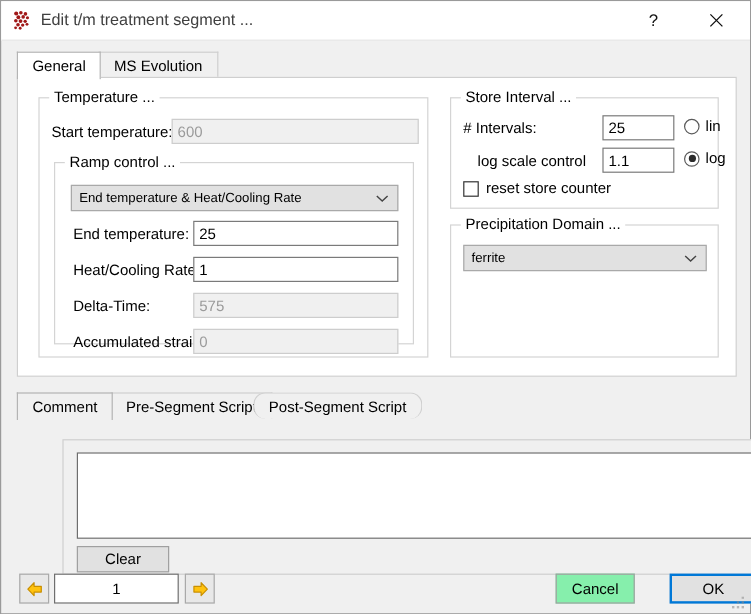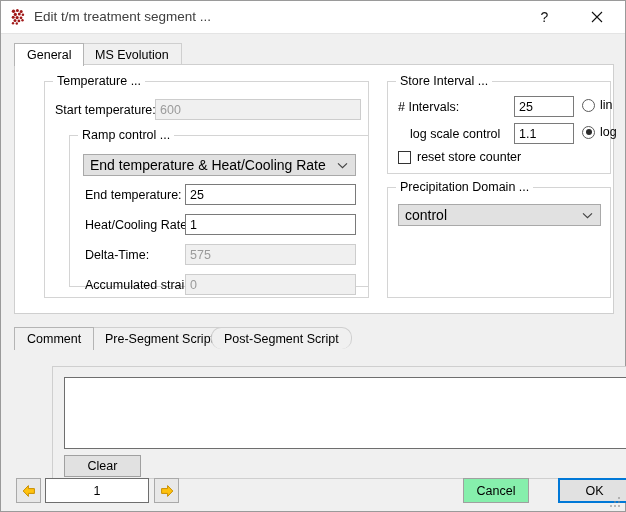--- a/index.html
+++ b/index.html
@@ -76,21 +76,20 @@
     position: absolute; left: 13px; top: 63px;
     width: 600px; height: 250px;
     background: #ffffff;
     border: 1px solid #cfcfcf;
   }
 
   
   .group {
     position: absolute;
     border: 1px solid #d4d4d4;
-    margin-left: 12px;
   }
   .group > .glabel {
     position: absolute; top: -8px; left: 8px;
     background: #ffffff;
     padding: 0 4px;
     font-size: 12.5px;
     color: #000;
     white-space: nowrap;
   }
 
@@ -124,21 +123,21 @@
     border: 1px solid #cdcdcd;
     color: #9b9b9b;
   }
   .combo {
     position: absolute;
     height: 22px;
     background: #e1e1e1;
     border: 1px solid #a9a9a9;
     display: flex; align-items: center;
     padding: 0 6px;
-    font-size: 14px;
+    font-size: 11px;
     color: #000;
   }
   .combo .cval { flex: 1; white-space: nowrap; overflow: hidden; }
   .combo .carrow {
     width: 14px; height: 14px;
     display: flex; align-items: center; justify-content: center;
   }
 
   
   #lbl-start-temp { left: 10px; top: 18px; }
@@ -374,21 +373,21 @@
 
       <div class="checkrow" id="chk-reset">
         <span class="cbox"></span>
         <span>reset store counter</span>
       </div>
     </div>
 
     <div class="group" id="grp-precip">
       <span class="glabel">Precipitation Domain ...</span>
       <div class="combo" id="combo-precip">
-        <span class="cval">control</span>
+        <span class="cval">ferrite</span>
         <span class="carrow">
           <svg width="11" height="7" viewBox="0 0 11 7">
               <path d="M1 1.4 L5.5 5.6 L10 1.4" stroke="#444" stroke-width="1.2" fill="none"></path>
             </svg>
         </span>
       </div>
     </div>
   </div>
 
   <div id="btabstrip">

